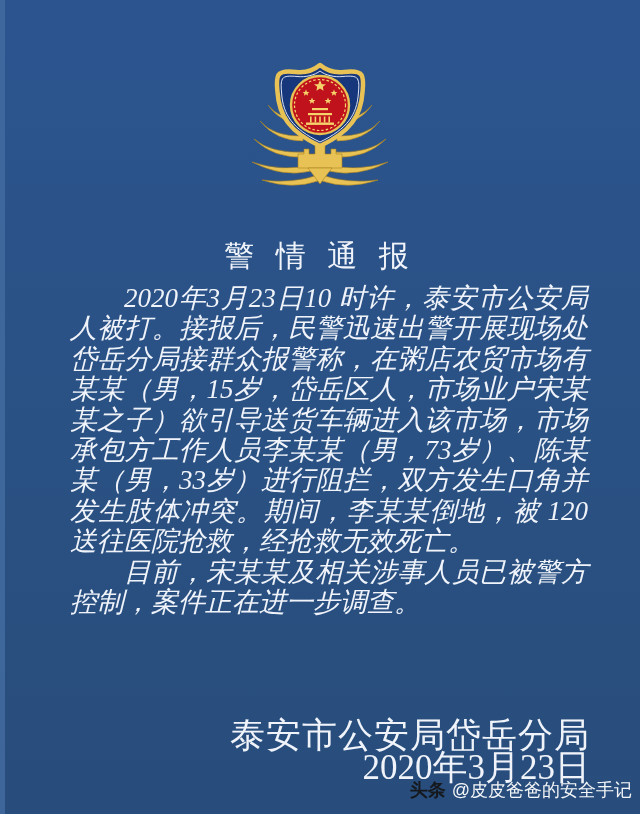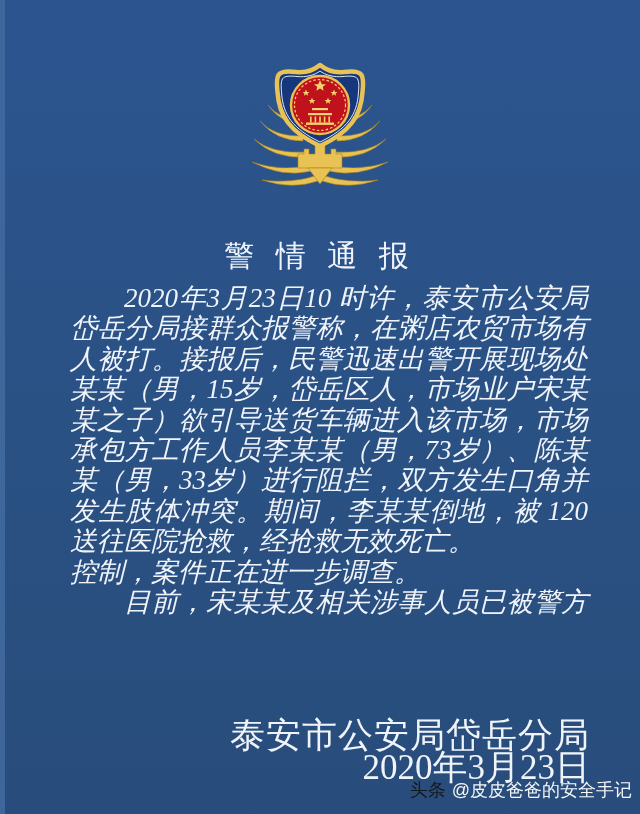--- a/index.html
+++ b/index.html
@@ -37,21 +37,21 @@
     position:absolute;top:720px;right:50px;
     color:var(--text,#f0f4fa);font-size:35px;text-align:right;
     line-height:32px;
   }
   .footer .agency{letter-spacing:1px;}
   .watermark{
     position:absolute;top:780px;right:8px;
     font-family:"Liberation Sans","DejaVu Sans",sans-serif;
     font-size:18px;line-height:20px;white-space:nowrap;
   }
-  .watermark .brand{color:var(--brand-black,#15181c);font-weight:normal;margin-right:6px;}
+  .watermark .brand{color:var(--brand-black,#15181c);font-weight:bold;margin-right:6px;}
   .watermark .handle{color:var(--watermark-white,#f4f6f8);}
 </style>
 </head>
 <body>
 
 <div class="page">
 
   <div class="badge">
     <svg viewBox="0 0 144 140" xmlns="http://www.w3.org/2000/svg">
       <defs>
@@ -109,30 +109,30 @@
           <rect x="58" y="60.5" width="28" height="2.4"></rect>
         </g>
       </g>
     </svg>
   </div>
 
   <h1 class="title">警 情 通 报</h1>
 
   <div class="body">
     <div class="line indent">2020年3月23日10 时许，泰安市公安局</div>
+    <div class="line">人被打。接报后，民警迅速出警开展现场处</div>
     <div class="line">岱岳分局接群众报警称，在粥店农贸市场有</div>
-    <div class="line">人被打。接报后，民警迅速出警开展现场处</div>
     <div class="line">某某（男，15岁，岱岳区人，市场业户宋某</div>
     <div class="line">某之子）欲引导送货车辆进入该市场，市场</div>
     <div class="line">承包方工作人员李某某（男，73岁）、陈某</div>
     <div class="line">某（男，33岁）进行阻拦，双方发生口角并</div>
     <div class="line">发生肢体冲突。期间，李某某倒地，被 120</div>
     <div class="line short">送往医院抢救，经抢救无效死亡。</div>
+    <div class="line indent">目前，宋某某及相关涉事人员已被警方</div>
     <div class="line short">控制，案件正在进一步调查。</div>
-    <div class="line indent">目前，宋某某及相关涉事人员已被警方</div>
   </div>
 
   <div class="footer">
     <div class="agency">泰安市公安局岱岳分局</div>
     <div class="date">2020年3月23日</div>
   </div>
 
   <div class="watermark">
     <span class="brand">头条</span><span class="handle">@皮皮爸爸的安全手记</span>
   </div>

